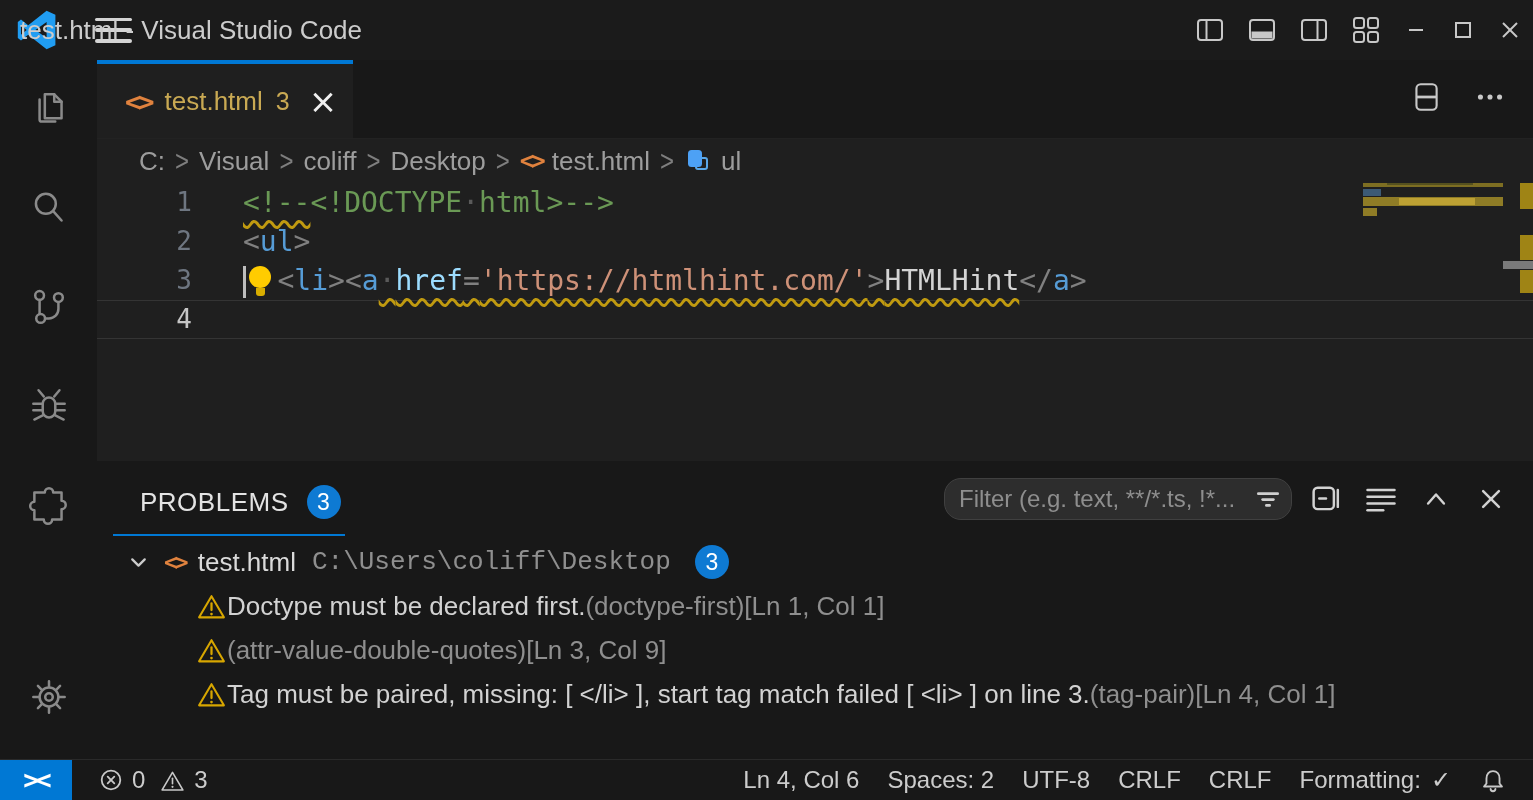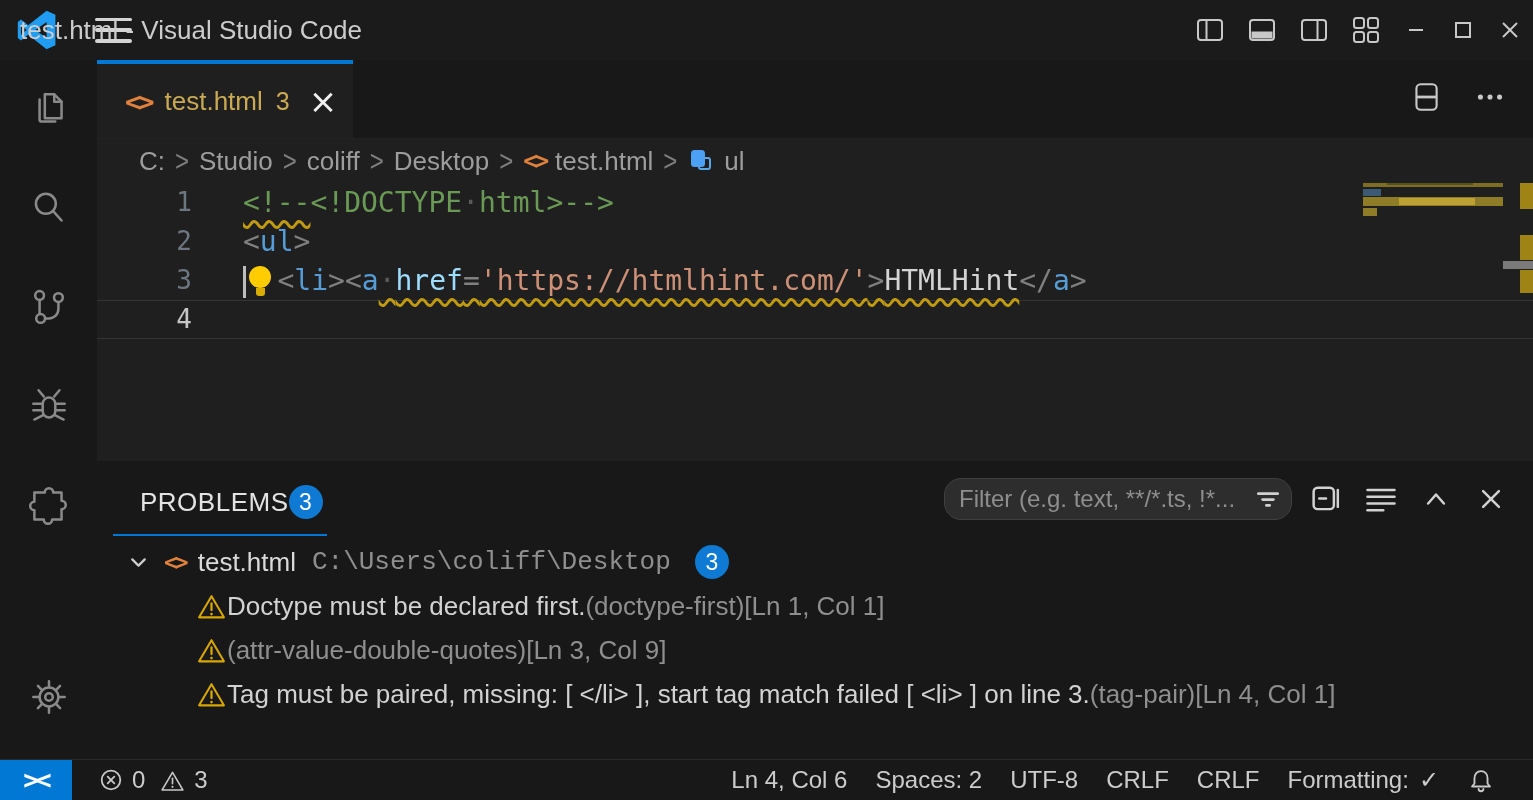--- a/index.html
+++ b/index.html
@@ -68,21 +68,21 @@
   .mm3b{top:15px;left:36px;width:76px;height:7px;background:#bda133;}
   .mm4{top:25px;left:0;width:14px;height:8px;background:#8f7c26;}
   .ovr{position:absolute;top:0;right:0;width:16px;height:278px;}
   .ov-warn{position:absolute;right:0;width:13px;background:#9f8415;}
   .ovw1{top:-2px;height:28px;} .ovw2{top:52px;height:25px;} .ovw3{top:87px;height:23px;}
   .ov-slider{position:absolute;top:78px;right:0;width:30px;height:8px;background:#7a7a7a;}
 
   
   .panel{height:300px;background:#181818;position:relative;}
   .panel-header{height:75px;position:relative;display:flex;}
-  .panel-tab{margin-left:16px;align-self:flex-end;height:64px;display:flex;align-items:center;padding:0 4px 0 27px;border-bottom:2.5px solid #0078d4;}
+  .panel-tab{margin-left:16px;align-self:flex-end;height:64px;display:flex;align-items:center;gap:18px;padding:0 4px 0 27px;border-bottom:2.5px solid #0078d4;}
   .panel-tab-label{font-size:26px;color:#e3e3e3;letter-spacing:0.5px;}
   .badge{min-width:34px;height:34px;border-radius:17px;background:#0e7ad3;color:#ffffff;font-size:23px;display:flex;align-items:center;justify-content:center;padding:0 2px;box-sizing:border-box;}
   .filter{position:absolute;left:847px;top:17px;width:348px;height:42px;box-sizing:border-box;background:#2d2d2d;border:1px solid #404040;border-radius:17px;display:flex;align-items:center;padding:0 8px 0 12px;}
   .filter input{flex:1;min-width:0;background:transparent;border:none;outline:none;color:#cccccc;font-size:24px;font-family:"Liberation Sans",sans-serif;}
   .filter input::placeholder{color:#8e8e8e;}
   .filter svg{flex:none;stroke:#cfcfcf;stroke-width:2.6;stroke-linecap:round;}
   .panel-actions{position:absolute;right:22px;top:18px;display:flex;align-items:center;gap:15px;}
   .pa-btn{width:40px;height:40px;display:flex;align-items:center;justify-content:center;}
   .pa-btn svg{stroke:#d2d2d2;fill:none;stroke-width:2.2;stroke-linecap:round;stroke-linejoin:round;}
   .panel-body{padding-top:4px;}
@@ -95,21 +95,21 @@
   .prob-row{height:44px;display:flex;align-items:center;padding-left:99px;font-size:26px;}
   .prob-msg{color:#d2d2d2;}
   .prob-dim{color:#8f8f8f;}
   .warn-tri{flex:none;}
 
   
   .statusbar{position:absolute;bottom:0;left:0;right:0;height:40px;background:#181818;border-top:1px solid #2a2a2a;display:flex;align-items:center;font-size:24px;color:#cccccc;}
   .remote{width:72px;height:100%;background:#0078d4;color:#ffffff;display:flex;align-items:center;justify-content:center;font-size:26px;font-weight:600;letter-spacing:-3px;font-family:"DejaVu Sans Mono",monospace;}
   .sb-group{display:flex;align-items:center;gap:8px;margin-left:26px;}
   .sb-group svg{stroke:#c8c8c8;fill:none;stroke-width:1.8;stroke-linecap:round;}
-  .sb-right{margin-left:auto;display:flex;align-items:center;padding-right:24px;}
+  .sb-right{margin-left:auto;display:flex;align-items:center;padding-right:12px;}
   .sb-item{padding:0 14px;display:flex;align-items:center;gap:10px;}
   .sb-item svg{stroke:#c8c8c8;fill:none;stroke-width:2;stroke-linecap:round;stroke-linejoin:round;}
 </style>
 </head>
 <body>
 
 <div class="app">
 
   <div class="titlebar">
     <svg class="logo" viewBox="0 0 100 100">
@@ -238,21 +238,21 @@
           </span>
         </div>
       </div>
 
       <div class="breadcrumb bc">
         <span class="bc-item">
             <span>C:</span>
           </span>
         <span class="bc-sep">&gt;</span>
         <span class="bc-item">
-            <span>Studio</span>
+            <span>Visual</span>
           </span>
         <span class="bc-sep">&gt;</span>
         <span class="bc-item">
             <span>coliff</span>
           </span>
         <span class="bc-sep">&gt;</span>
         <span class="bc-item">
             <span>Desktop</span>
           </span>
         <span class="bc-sep">&gt;</span>

